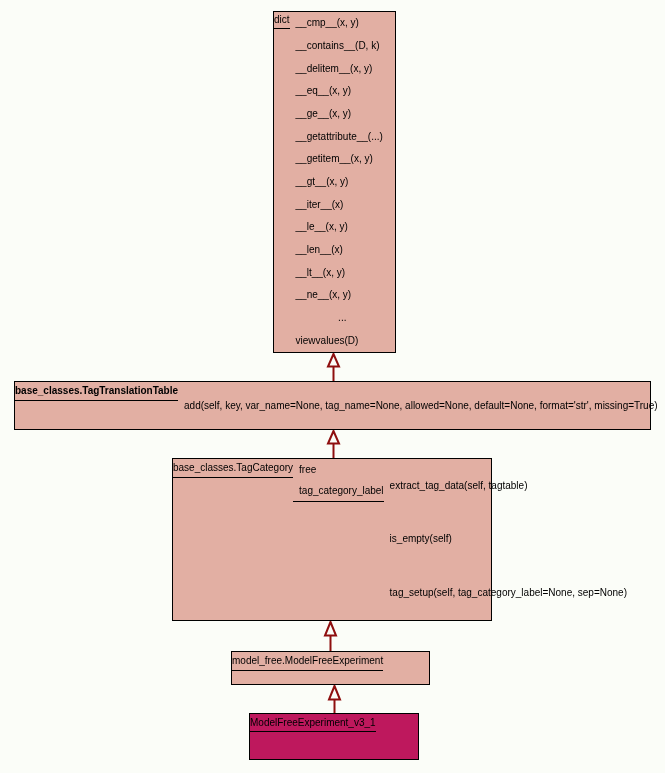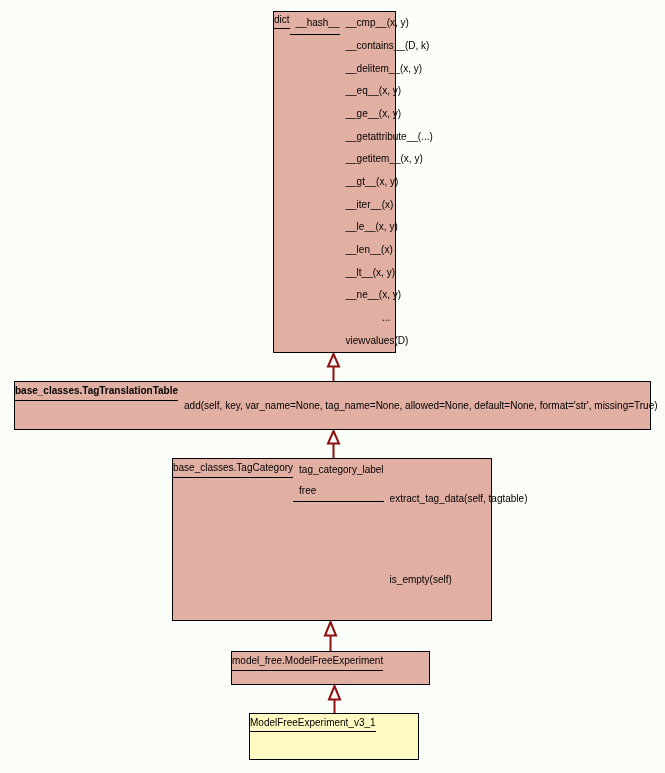--- a/index.html
+++ b/index.html
@@ -17,21 +17,21 @@
   .uml-class {
     position: absolute;
     box-sizing: border-box;
     border: 1px solid #000;
     background: #e2afa3;
     display: flex;
     flex-direction: row;
     font-size: 10px;
     line-height: 1;
   }
-  .uml-class.highlight { background: #fef9c3; }
+  .uml-class.highlight { background: #be185d; }
   .uml-title {
     flex: 0 0 auto;
     border-bottom: 1px solid #000;
     text-align: center;
     display: flex; align-items: center; justify-content: center;
   }
   .uml-attrs {
     flex: 0 0 auto;
     border-bottom: 1px solid #000;
     display: flex; flex-direction: column; justify-content: space-around;
@@ -83,23 +83,20 @@
       <polygon class="arrow-head" points="330.5,622 325,635.5 336,635.5"></polygon>
     </g>
     <g>
       <line class="arrow-line" x1="334.5" y1="713" x2="334.5" y2="699"></line>
       <polygon class="arrow-head" points="334.5,686 329,699.5 340,699.5"></polygon>
     </g>
   </svg>
 
   <div class="uml-class" id="box-dict">
     <div class="uml-title">dict</div>
-    <div class="uml-attrs">
-      <div class="uml-row">__hash__</div>
-    </div>
     <div class="uml-methods">
       <div class="uml-row">__cmp__(x, y)</div>
       <div class="uml-row">__contains__(D, k)</div>
       <div class="uml-row">__delitem__(x, y)</div>
       <div class="uml-row">__eq__(x, y)</div>
       <div class="uml-row">__ge__(x, y)</div>
       <div class="uml-row">__getattribute__(...)</div>
       <div class="uml-row">__getitem__(x, y)</div>
       <div class="uml-row">__gt__(x, y)</div>
       <div class="uml-row">__iter__(x)</div>
@@ -116,26 +113,27 @@
     <div class="uml-title">base_classes.TagTranslationTable</div>
     <div class="uml-attrs"></div>
     <div class="uml-methods">
       <div class="uml-row">add(self, key, var_name=None, tag_name=None, allowed=None, default=None, format='str', missing=True)</div>
     </div>
   </div>
 
   <div class="uml-class" id="box-tc">
     <div class="uml-title">base_classes.TagCategory</div>
     <div class="uml-attrs">
+      <div class="uml-row">free</div>
       <div class="uml-row">tag_category_label</div>
-      <div class="uml-row">free</div>
     </div>
     <div class="uml-methods">
       <div class="uml-row">extract_tag_data(self, tagtable)</div>
       <div class="uml-row">is_empty(self)</div>
+      <div class="uml-row">tag_setup(self, tag_category_label=None, sep=None)</div>
     </div>
   </div>
 
   <div class="uml-class" id="box-mfe">
     <div class="uml-title">model_free.ModelFreeExperiment</div>
     <div class="uml-attrs"></div>
     <div class="uml-methods"></div>
   </div>
 
   <div class="uml-class highlight" id="box-v31">

